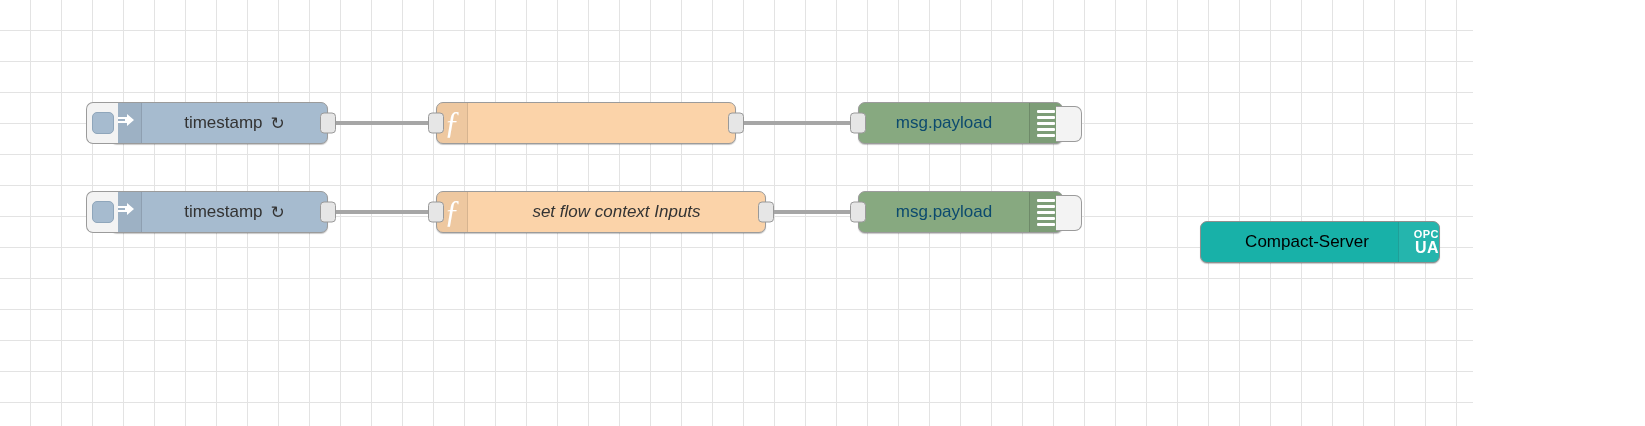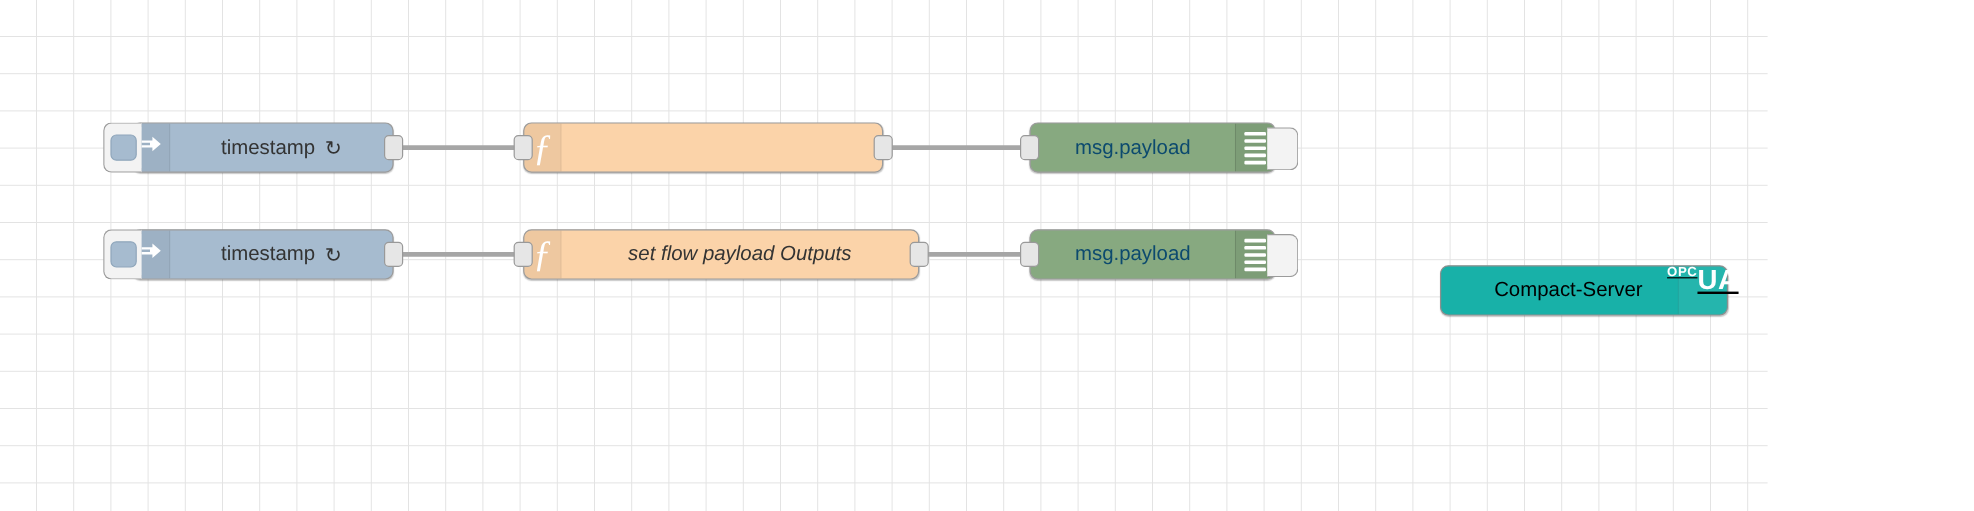--- a/index.html
+++ b/index.html
@@ -181,38 +181,37 @@
     background: #18b1a8;
     border-color: #8f8f8f;
   }
   .node-opcua .node-label {
     color: #000000;
     padding-left: 27px;
   }
   .opcua-icon-box {
     width: 40px;
     display: flex;
-    flex-direction: row;
-    align-items: flex-start;
+    flex-direction: column;
+    align-items: flex-end;
     justify-content: center;
     background: rgba(255,255,255,0.06);
     border-left: 1px solid rgba(0,0,0,0.12);
     border-radius: 0 6px 6px 0;
     flex: 0 0 auto;
     line-height: 1.0;
-    text-decoration: underline;
   }
   .opcua-icon-box span {
     color: #ffffff;
     font-family: "Liberation Sans", sans-serif;
     font-weight: bold;
     letter-spacing: 0.5px;
   }
   .opc-top { font-size: 11px; }
-  .opc-bot { font-size: 23px; }
+  .opc-bot { font-size: 16px; }
 
   .arrow-svg { display: block; }
 </style>
 </head>
 <body>
 
 <div id="canvas">
 
   <div class="wire" style="left:327px; top:121px; width:112px;"></div>
   <div class="wire" style="left:730px; top:121px; width:130px;"></div>
@@ -273,21 +272,21 @@
       <span style="margin-left:8px;">↻</span>
     </div>
     <div class="port out"></div>
   </div>
 
   <div class="node node-function" style="left:436px; top:191px; width:330px;">
     <div class="port in"></div>
     <div class="node-icon-box">
       <span class="fn-glyph">ƒ</span>
     </div>
-    <div class="node-label">set flow payload Outputs</div>
+    <div class="node-label">set flow context Inputs</div>
     <div class="port out"></div>
   </div>
 
   <div class="node node-debug" style="left:858px; top:191px; width:205px;">
     <div class="port in"></div>
     <div class="node-label">msg.payload</div>
     <div class="debug-icon-box">
       <div class="debug-lines">
         <i></i>
           <i></i>

